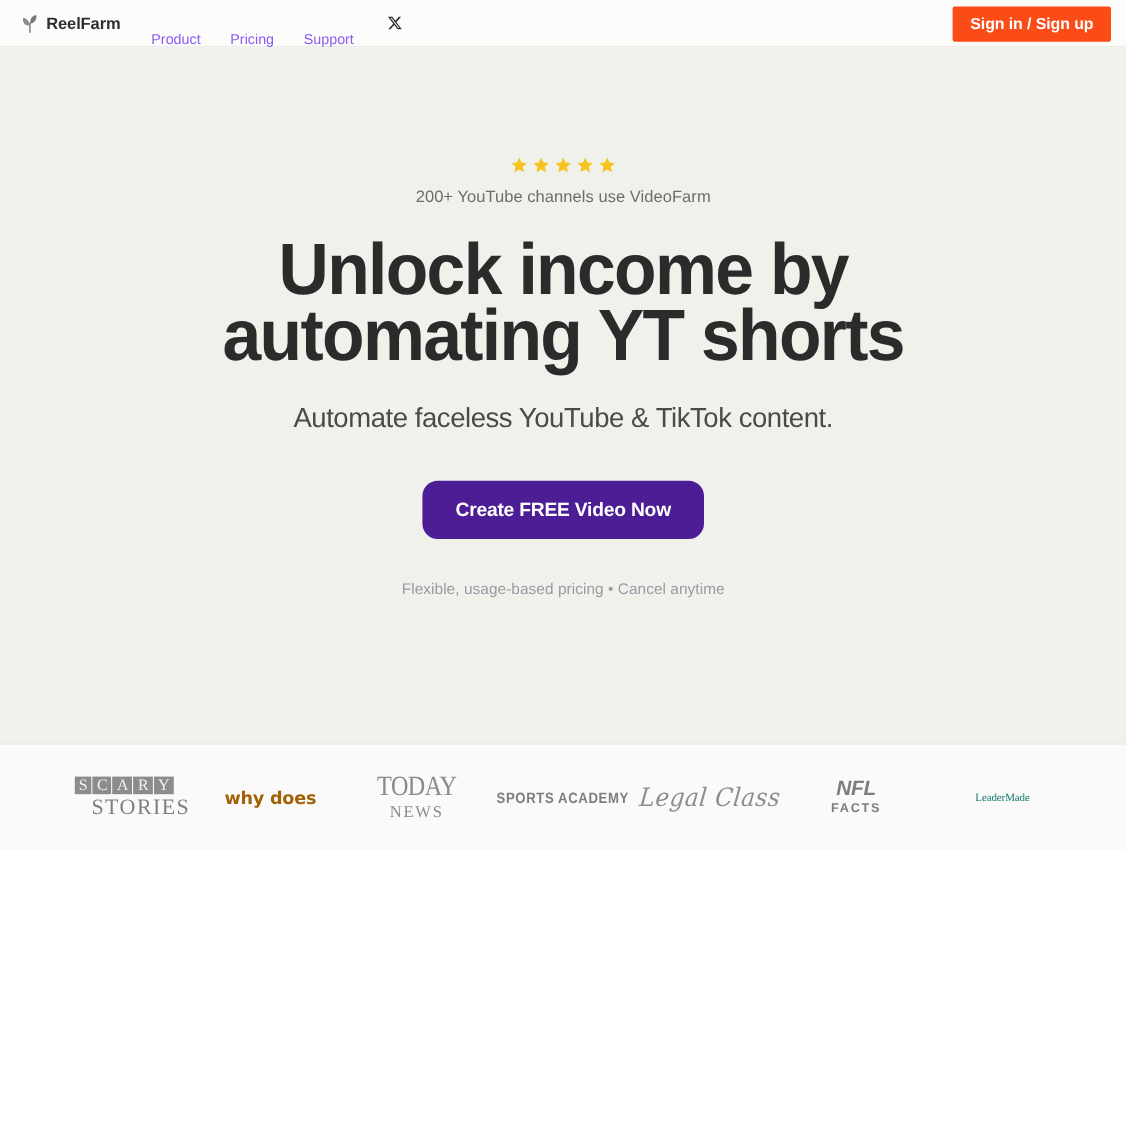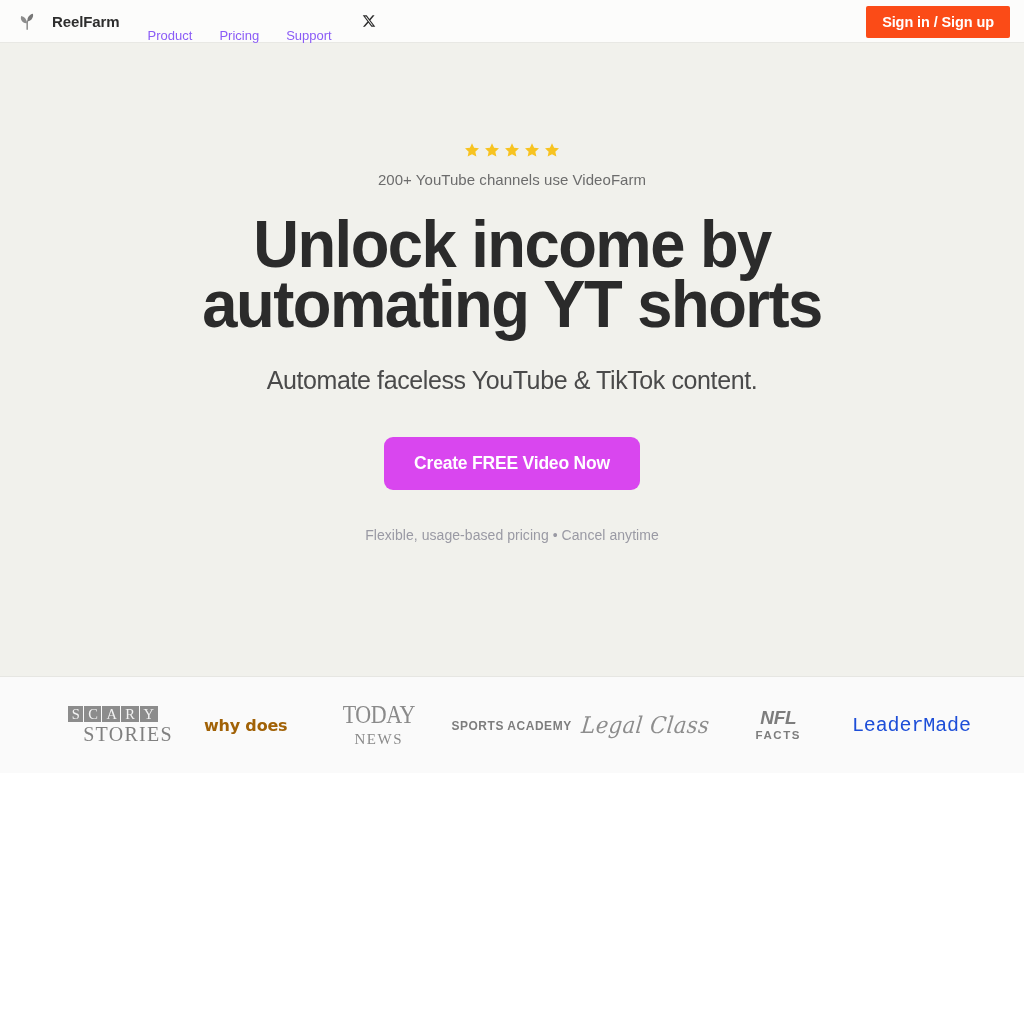--- a/index.html
+++ b/index.html
@@ -29,21 +29,21 @@
 
   .nav-left {
     display: flex;
     align-items: center;
     gap: 0;
   }
 
   .brand {
     display: flex;
     align-items: center;
-    gap: 14px;
+    gap: 4px;
     margin-right: 28px;
     cursor: pointer;
   }
 
   .brand-logo {
     width: 22px;
     height: 22px;
     display: block;
     flex: none;
   }
@@ -135,24 +135,24 @@
   .subheadline {
     font-size: 25px;
     color: #4a4a4a;
     margin-top: 32px;
     letter-spacing: -0.4px;
   }
 
   .cta-wrap { margin-top: 42px; }
 
   .cta-btn {
-    background: #d946ef;
+    background: #4c1d95;
     color: #ffffff;
     border: none;
-    border-radius: 9px;
+    border-radius: 14px;
     font-family: "Liberation Sans", sans-serif;
     font-size: 17.5px;
     font-weight: bold;
     padding: 16px 30px;
     cursor: pointer;
     letter-spacing: -0.2px;
   }
 
   .fineprint {
     margin-top: 37px;
@@ -268,23 +268,23 @@
   .lg-nfl .n2 {
     font-family: "Liberation Sans Narrow", "Liberation Sans", sans-serif;
     font-size: 11.5px;
     font-weight: bold;
     letter-spacing: 1.6px;
     margin-top: 3px;
   }
 
   
   .lg-leader {
-    font-family: Liberation Mono, monospace;
-    font-size: 20px;
-    color: #1d4ed8;
+    font-family: Liberation Serif, serif;
+    font-size: 10px;
+    color: #0f766e;
     letter-spacing: -0.1px;
   }
 
   .page-rest {
     background: #ffffff;
     height: 343px;
   }
 </style>
 </head>
 <body>

